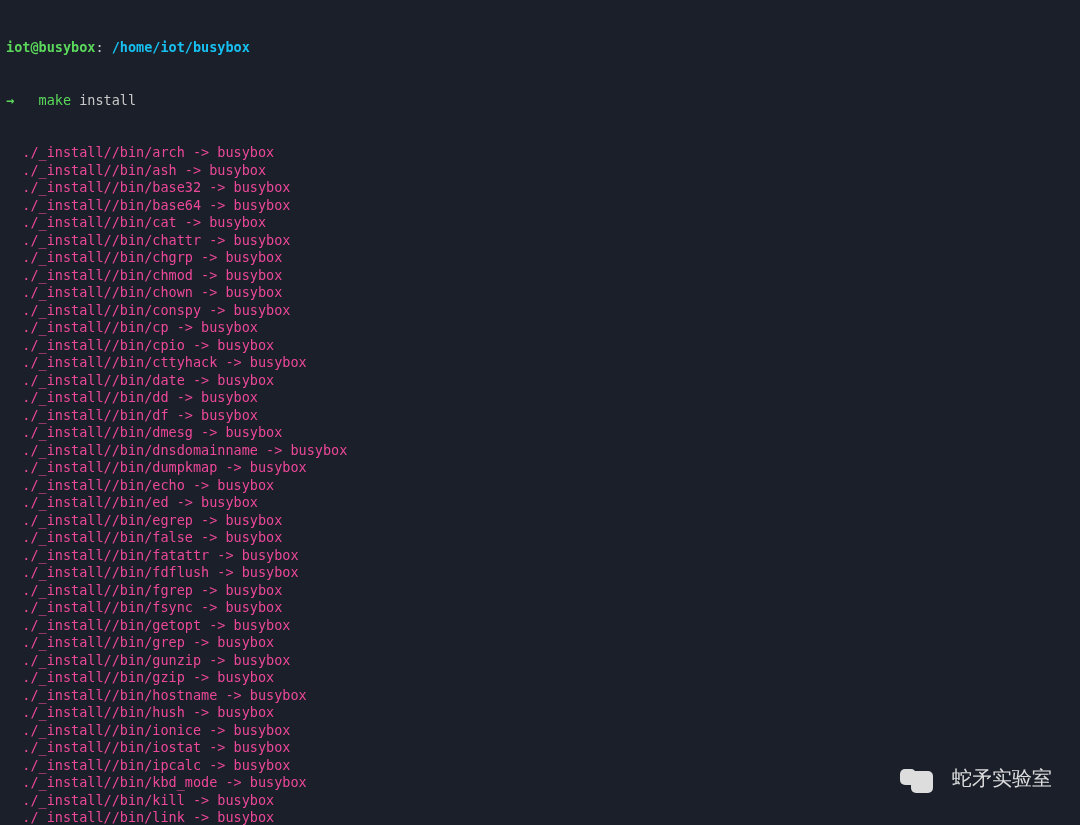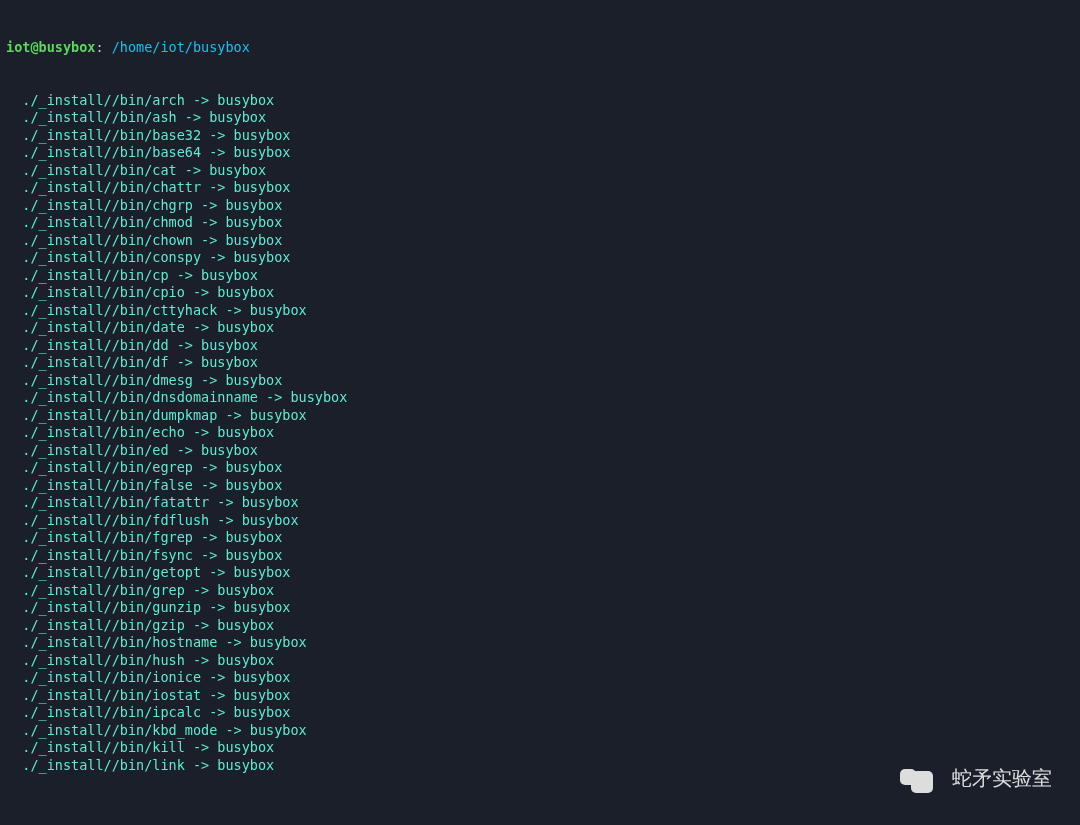--- a/index.html
+++ b/index.html
@@ -14,25 +14,25 @@
     height: 825px;
     overflow: hidden;
     position: relative;
   }
   .terminal {
     padding: 4px 6px 0 6px;
     white-space: pre;
   }
   .user { color: #5bd75b; font-weight: bold; }   
   .colon { color: #c8c8c8; }
-  .path { color: #17c0f0; font-weight: normal; }   
+  .path { color: #17c0f0; font-weight: bold; }   
   .arrow { color: #5bd75b; font-weight: bold; }
   .cmd { color: #c8c8c8; }
   .make { color: #5bd75b; }
-  .out-line { color: #5eead4; }
+  .out-line { color: #ec4899; }
   .watermark {
     position: absolute;
     right: 28px;
     bottom: 32px;
     display: flex;
     align-items: center;
     gap: 16px;
     color: #e8e8e8;
     font-family: "PingFang SC", "Microsoft YaHei", sans-serif;
     font-size: 20px;
@@ -51,20 +51,21 @@
     border-radius: 5px;
   }
   .watermark-icon .b1 { width: 16px; height: 16px; margin-bottom: 8px;}
   .watermark-icon .b2 { width: 22px; height: 22px; margin-left: -6px;}
 </style>
 </head>
 <body>
 
 <div class="terminal">
   <div><span class="user">iot@busybox</span><span class="colon">: </span><span class="path">/home/iot/busybox</span></div>
+  <div><span class="arrow">→</span><span class="cmd">   </span><span class="make">make</span><span class="cmd"> install</span></div>
   <div id="output-lines"><div class="out-line">  ./_install//bin/arch -&gt; busybox</div><div class="out-line">  ./_install//bin/ash -&gt; busybox</div><div class="out-line">  ./_install//bin/base32 -&gt; busybox</div><div class="out-line">  ./_install//bin/base64 -&gt; busybox</div><div class="out-line">  ./_install//bin/cat -&gt; busybox</div><div class="out-line">  ./_install//bin/chattr -&gt; busybox</div><div class="out-line">  ./_install//bin/chgrp -&gt; busybox</div><div class="out-line">  ./_install//bin/chmod -&gt; busybox</div><div class="out-line">  ./_install//bin/chown -&gt; busybox</div><div class="out-line">  ./_install//bin/conspy -&gt; busybox</div><div class="out-line">  ./_install//bin/cp -&gt; busybox</div><div class="out-line">  ./_install//bin/cpio -&gt; busybox</div><div class="out-line">  ./_install//bin/cttyhack -&gt; busybox</div><div class="out-line">  ./_install//bin/date -&gt; busybox</div><div class="out-line">  ./_install//bin/dd -&gt; busybox</div><div class="out-line">  ./_install//bin/df -&gt; busybox</div><div class="out-line">  ./_install//bin/dmesg -&gt; busybox</div><div class="out-line">  ./_install//bin/dnsdomainname -&gt; busybox</div><div class="out-line">  ./_install//bin/dumpkmap -&gt; busybox</div><div class="out-line">  ./_install//bin/echo -&gt; busybox</div><div class="out-line">  ./_install//bin/ed -&gt; busybox</div><div class="out-line">  ./_install//bin/egrep -&gt; busybox</div><div class="out-line">  ./_install//bin/false -&gt; busybox</div><div class="out-line">  ./_install//bin/fatattr -&gt; busybox</div><div class="out-line">  ./_install//bin/fdflush -&gt; busybox</div><div class="out-line">  ./_install//bin/fgrep -&gt; busybox</div><div class="out-line">  ./_install//bin/fsync -&gt; busybox</div><div class="out-line">  ./_install//bin/getopt -&gt; busybox</div><div class="out-line">  ./_install//bin/grep -&gt; busybox</div><div class="out-line">  ./_install//bin/gunzip -&gt; busybox</div><div class="out-line">  ./_install//bin/gzip -&gt; busybox</div><div class="out-line">  ./_install//bin/hostname -&gt; busybox</div><div class="out-line">  ./_install//bin/hush -&gt; busybox</div><div class="out-line">  ./_install//bin/ionice -&gt; busybox</div><div class="out-line">  ./_install//bin/iostat -&gt; busybox</div><div class="out-line">  ./_install//bin/ipcalc -&gt; busybox</div><div class="out-line">  ./_install//bin/kbd_mode -&gt; busybox</div><div class="out-line">  ./_install//bin/kill -&gt; busybox</div><div class="out-line">  ./_install//bin/link -&gt; busybox</div></div>
 </div>
 
 <div class="watermark">
   <div class="watermark-icon">
     <div class="bubble b1"></div>
     <div class="bubble b2"></div>
   </div>
   <span>蛇矛实验室</span>
 </div>

